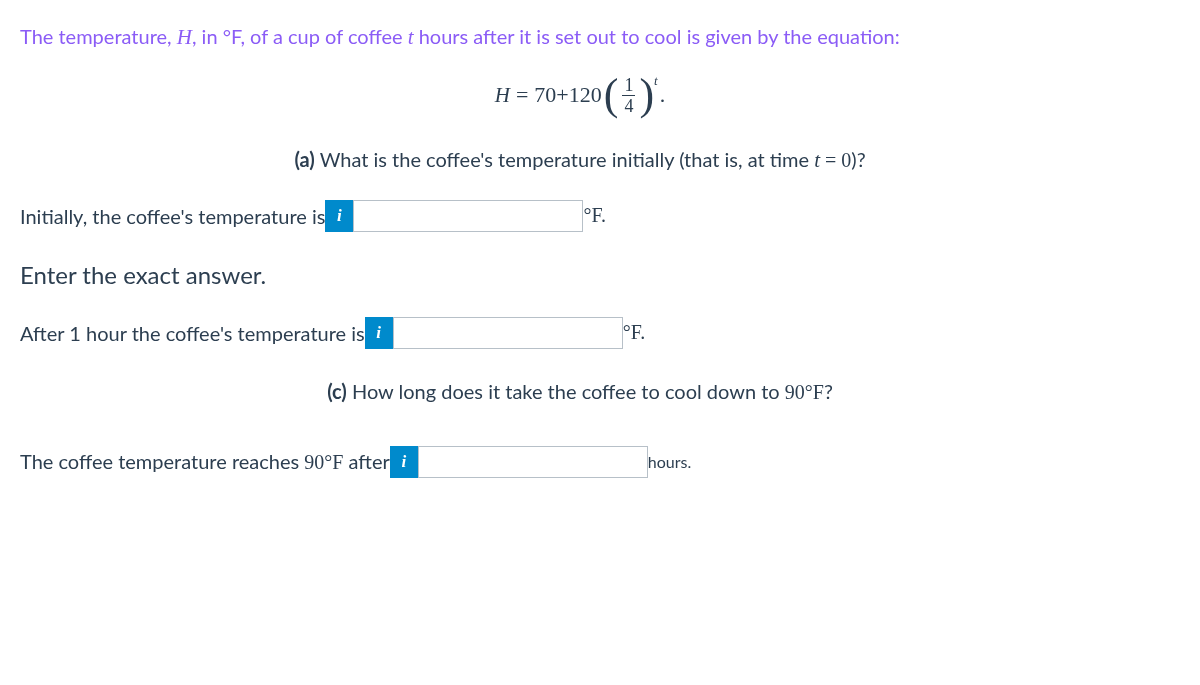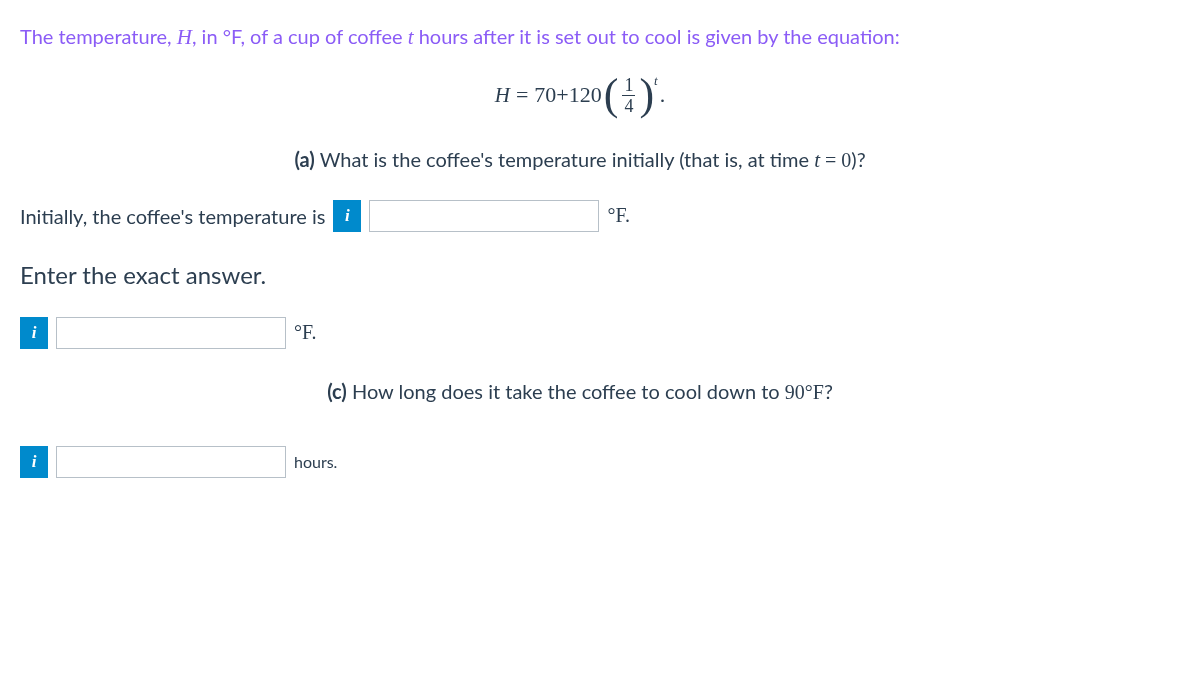--- a/index.html
+++ b/index.html
@@ -68,21 +68,21 @@
     line-height: 1.4;
     text-align: center;
   }
   .bold { font-weight: 700; }
   .answer-line {
     font-size: 20px;
     margin: 16px 0 28px 0;
     display: flex;
     align-items: center;
     flex-wrap: wrap;
-    gap: 8px;
+    gap: 0;
   }
   .info-icon {
     display: inline-flex;
     align-items: center;
     justify-content: center;
     width: 28px;
     height: 32px;
     background: #008acc;
     color: #ffffff;
     font-family: 'Georgia', serif;
@@ -144,29 +144,33 @@
     <span>Initially, the coffee's temperature is</span>
     <span class="info-icon">i</span>
     <input class="ans-input" type="text" style="">
     <span class="unit">°F.</span>
   </div>
 
 
   <div class="plain">Enter the exact answer.</div>
 
   <div class="answer-line">
+    <span>After 1 hour the coffee's temperature is</span>
     <span class="info-icon">i</span>
     <input class="ans-input" type="text" style="">
     <span class="unit">°F.</span>
   </div>
 
   <div class="part">
     <span class="bold">(c)</span><span> How long does it take the coffee to cool down to </span><span style="font-family:'Times New Roman',serif;">90°</span><span style="font-family:'Times New Roman',serif;">F</span><span>?</span>
   </div>
 
 
   <div class="answer-line" style="margin-top:40px;">
+    <span>
+      <span>The coffee temperature reaches </span><span style="font-family:'Times New Roman',serif;">90°</span><span style="font-family:'Times New Roman',serif;">F</span><span> after</span>
+    </span>
     <span class="info-icon">i</span>
     <input class="ans-input" type="text" style="">
     <span style="font-size:16px;">hours.</span>
   </div>
 
 </div>
 
 </body></html>

